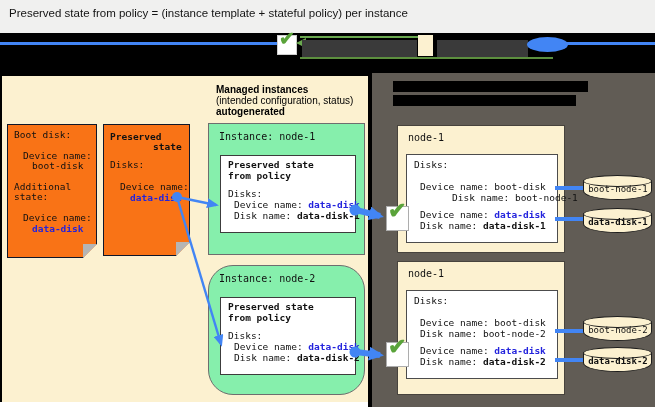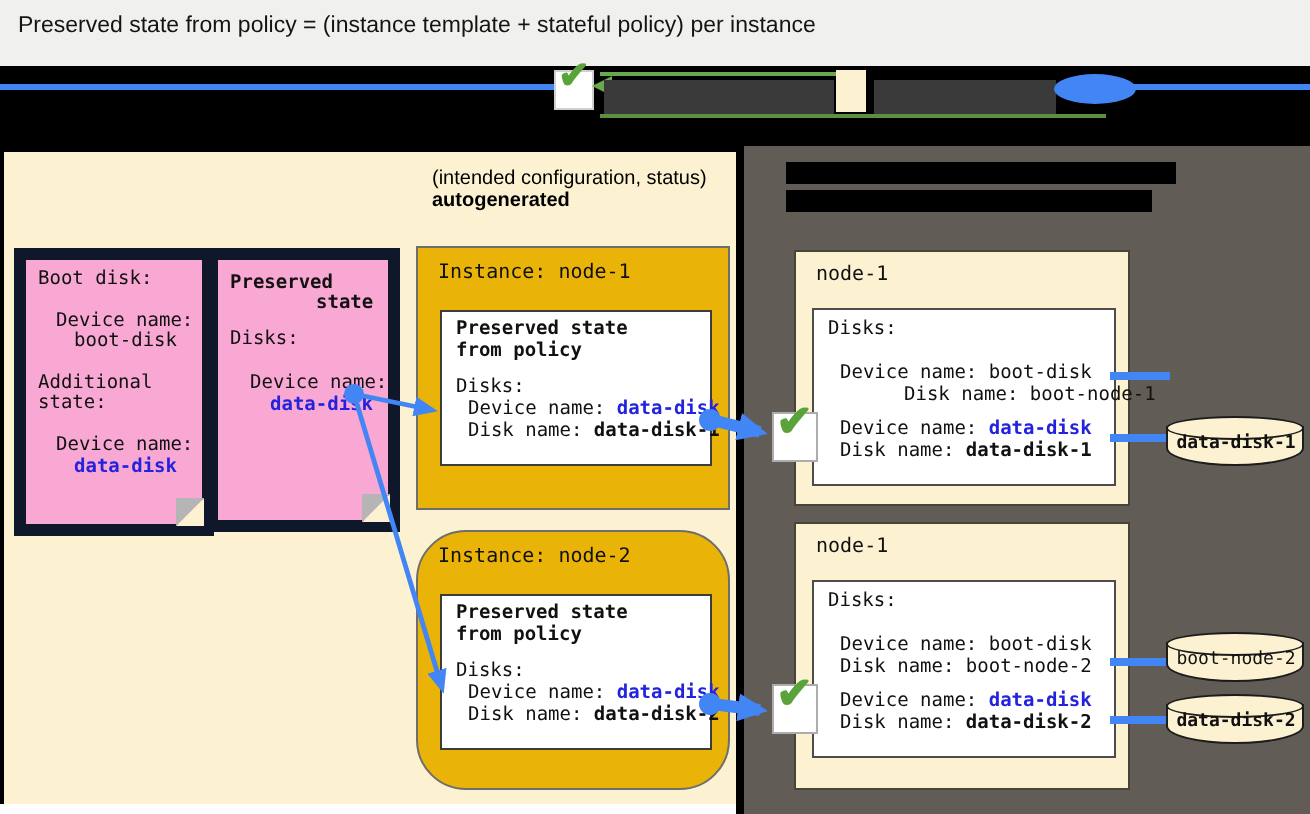--- a/index.html
+++ b/index.html
@@ -25,24 +25,24 @@
   .legend .shaft{position:absolute;left:306px;top:8px;width:34px;height:4px;background:#6aa84f;}
   .legend .gline-top{position:absolute;left:300px;top:3px;width:118px;height:2px;background:#6aa84f;}
   .legend .gline-bot{position:absolute;left:300px;top:24px;width:253px;height:2px;background:#5c8f3e;}
   .legend .redact{position:absolute;top:7px;height:17px;background:#3a3a3a;}
   .legend .swatch{position:absolute;left:418px;top:2px;width:15px;height:21px;background:#fcf1d0;}
   .legend .oval{position:absolute;left:527px;top:4px;width:41px;height:15px;background:#4285f4;border-radius:50%;}
   .legend .blue-right{position:absolute;left:558px;top:9px;width:97px;height:3px;background:#4285f4;}
   
   .left-panel{position:absolute;left:2px;top:76px;width:366px;height:326px;background:#fcf1d0;}
   .heading{position:absolute;font-size:11.5px;font-weight:bold;color:#141414;line-height:13px;}
-  .notebox{position:absolute;background:#f9a8d4;border:6px solid #0f172a;}
+  .notebox{position:absolute;background:#f97316;border:1px solid #0f172a;}
   .dog-flap{position:absolute;right:-1px;bottom:-1px;width:14px;height:14px;background:#b5b5b5;clip-path:polygon(0 0,100% 0,0 100%);}
   .dog-cut{position:absolute;right:-1px;bottom:-1px;width:14px;height:14px;background:#fcf1d0;clip-path:polygon(100% 0,100% 100%,0 100%);}
-  .instbox{position:absolute;left:206px;width:155px;background:#eab308;border:1px solid #6e6e6e;}
+  .instbox{position:absolute;left:206px;width:155px;background:#86efac;border:1px solid #6e6e6e;}
   .inner{position:absolute;left:11px;width:134px;background:#fff;border:1px solid #3c3c3c;}
   
   .right-panel{position:absolute;left:372px;top:73px;width:283px;height:334px;background:#615c55;}
   .redact-bar{position:absolute;left:21px;height:11px;background:#000;}
   .nodebox{position:absolute;left:25px;width:166px;background:#fcf1d0;border:1px solid #47433d;}
   .node-inner{position:absolute;left:8px;width:150px;height:87px;background:#fff;border:1px solid #4c4c4c;}
   .checkbox{position:absolute;left:14px;width:21px;height:23px;background:#fff;border:1px solid #adadad;z-index:9;}
   .checkbox span{position:absolute;left:1px;top:-8px;font-size:22px;font-weight:bold;color:#5aa33a;line-height:23px;}
   .connector{position:absolute;left:183px;width:30px;height:4px;background:#4285f4;}
   
@@ -96,20 +96,21 @@
     <span class="m b" style="left:6px;top:7px;">Preserved</span>
     <span class="m b" style="left:6px;top:17px;margin-left:43px;">state</span>
     <span class="m" style="left:6px;top:35px;">Disks:</span>
     <span class="m" style="left:16px;top:57px;">Device name:</span>
     <span class="m blu" style="left:26px;top:68px;">data-disk</span>
     <div class="dog-cut"></div>
     <div class="dog-flap"></div>
   </div>
 
   <div style="position:absolute;left:214px;top:8px;font-size:10px;line-height:11px;white-space:nowrap;">
+    <div class="sans-b">Managed instances</div>
     <div>(intended configuration, status)</div>
     <div class="sans-b">autogenerated</div>
   </div>
 
   <div class="instbox" style="top:47px;height:130px;">
     <span class="m" style="left:10px;top:8px;font-size:10px;">Instance: node-1</span>
     <div class="inner" style="top:31px;height:76px;">
       <span class="m b" style="left:7px;top:4px;">Preserved state</span>
       <span class="m b" style="left:7px;top:15px;">from policy</span>
       <span class="m" style="left:7px;top:33px;">Disks:</span>
@@ -160,20 +161,25 @@
   </div>
   <div class="checkbox" style="top:269px;">
       <span>✔</span>
     </div>
 
   <div class="connector" style="top:113px;"></div>
   <div class="connector" style="top:144px;"></div>
   <div class="connector" style="top:256px;"></div>
   <div class="connector" style="top:285px;"></div>
 
+  <div class="cyl" style="top:102px;height:30px;">
+    <div class="cyl-body"></div>
+      <div class="cyl-top"></div>
+    <div class="cyl-label">boot-node-1</div>
+  </div>
   <div class="cyl" style="top:135px;height:28px;">
     <div class="cyl-body"></div>
       <div class="cyl-top"></div>
     <div class="cyl-label b">data-disk-1</div>
   </div>
   <div class="cyl" style="top:243px;height:30px;">
     <div class="cyl-body"></div>
       <div class="cyl-top"></div>
     <div class="cyl-label">boot-node-2</div>
   </div>

